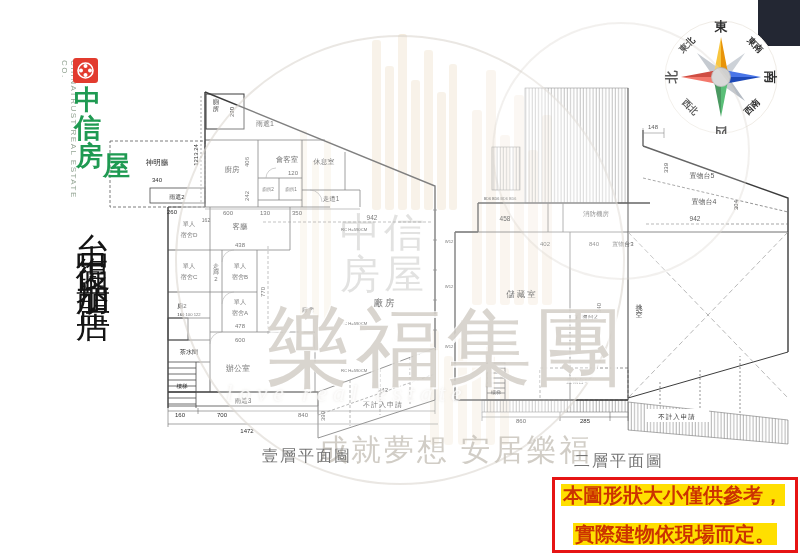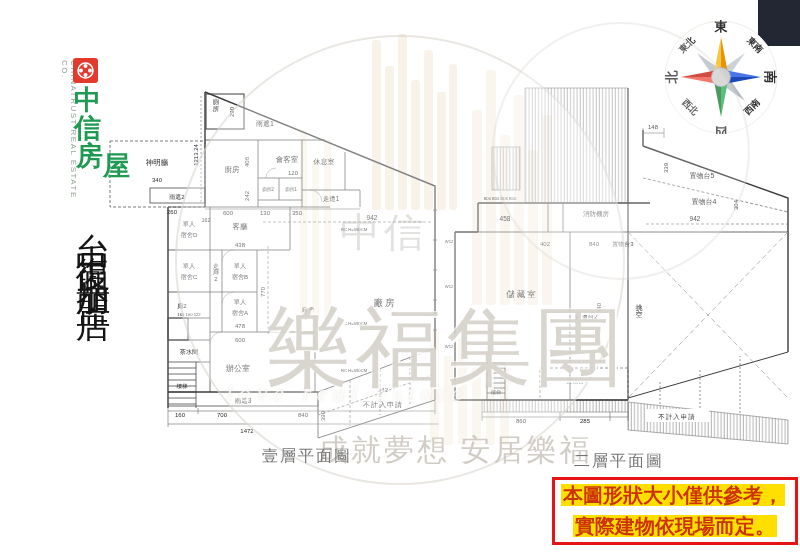--- a/index.html
+++ b/index.html
@@ -20,21 +20,21 @@
   
   .en-vert{writing-mode:vertical-rl;font-size:8px;color:#93a493;letter-spacing:1.5px;}
   .logo-char{position:absolute;font-family:"Liberation Serif",serif;font-weight:bold;}
   .store{writing-mode:vertical-rl;font-family:"Liberation Serif",serif;font-size:35px;
          color:#141414;letter-spacing:12px;}
   .plan-title{font-family:"Liberation Serif",serif;font-size:16px;color:#737373;letter-spacing:2px;}
   
   .disc{border:3px solid #e61414;background:#fff;padding:0 6px;
         font-family:"Liberation Serif",serif;font-size:20px;font-weight:bold;color:#cc3300;line-height:1.55;}
   .disc .hl{background:#ffdf00;padding:0 2px;}
-  .disc .l2{margin-left:12px;}
+  .disc .l2{margin-left:12px;margin-top:8px;}
   svg text{font-family:"Liberation Sans",sans-serif;fill:#2e2e2e;}
   .dark-corner{background:#232733;}
 </style>
 </head>
 <body>
 
 <div class="stage">
 
   <svg class="abs noevt" style="left:0;top:0;z-index:0" width="800" height="553" viewBox="0 0 800 553">
     <g fill="#ecdcc2" opacity="0.55">
@@ -312,20 +312,21 @@
     <span class="logo-char" style="left:38px;top:108px;font-size:27px;color:#1f9a52">房</span>
     <span class="logo-char" style="left:65px;top:118px;font-size:27px;color:#1f9a52">屋</span>
   </div>
   <div class="abs store" style="left:68px;top:205px;height:320px;z-index:3">台中復興加盟店</div>
 
   <div class="abs noevt" style="left:0;top:0;width:800px;height:393px;z-index:4">
     <div class="abs wm-circle" style="left:175px;top:35px;width:450px;height:450px"></div>
     <div class="abs wm-circle" style="left:492px;top:22px;width:258px;height:258px;opacity:.6"></div>
     <div class="abs wm-logo" style="left:340px;top:212px;font-size:40px">
       <div>中信</div>
+      <div>房屋</div>
     </div>
     <div class="abs wm-en" style="left:226px;top:380px;font-size:24px">love real estate</div>
     <div class="abs wm-main" style="left:266px;top:290px;font-size:86px">樂福集團</div>
     <div class="abs wm-slogan" style="left:318px;top:430px;font-size:30px">成就夢想 安居樂福</div>
   </div>
 
   <div class="abs plan-title" style="left:262px;top:446px;z-index:5">壹層平面圖</div>
   <div class="abs plan-title" style="left:574px;top:451px;z-index:5">二層平面圖</div>
 
   <div class="abs disc" style="left:552px;top:477px;width:228px;z-index:6">

